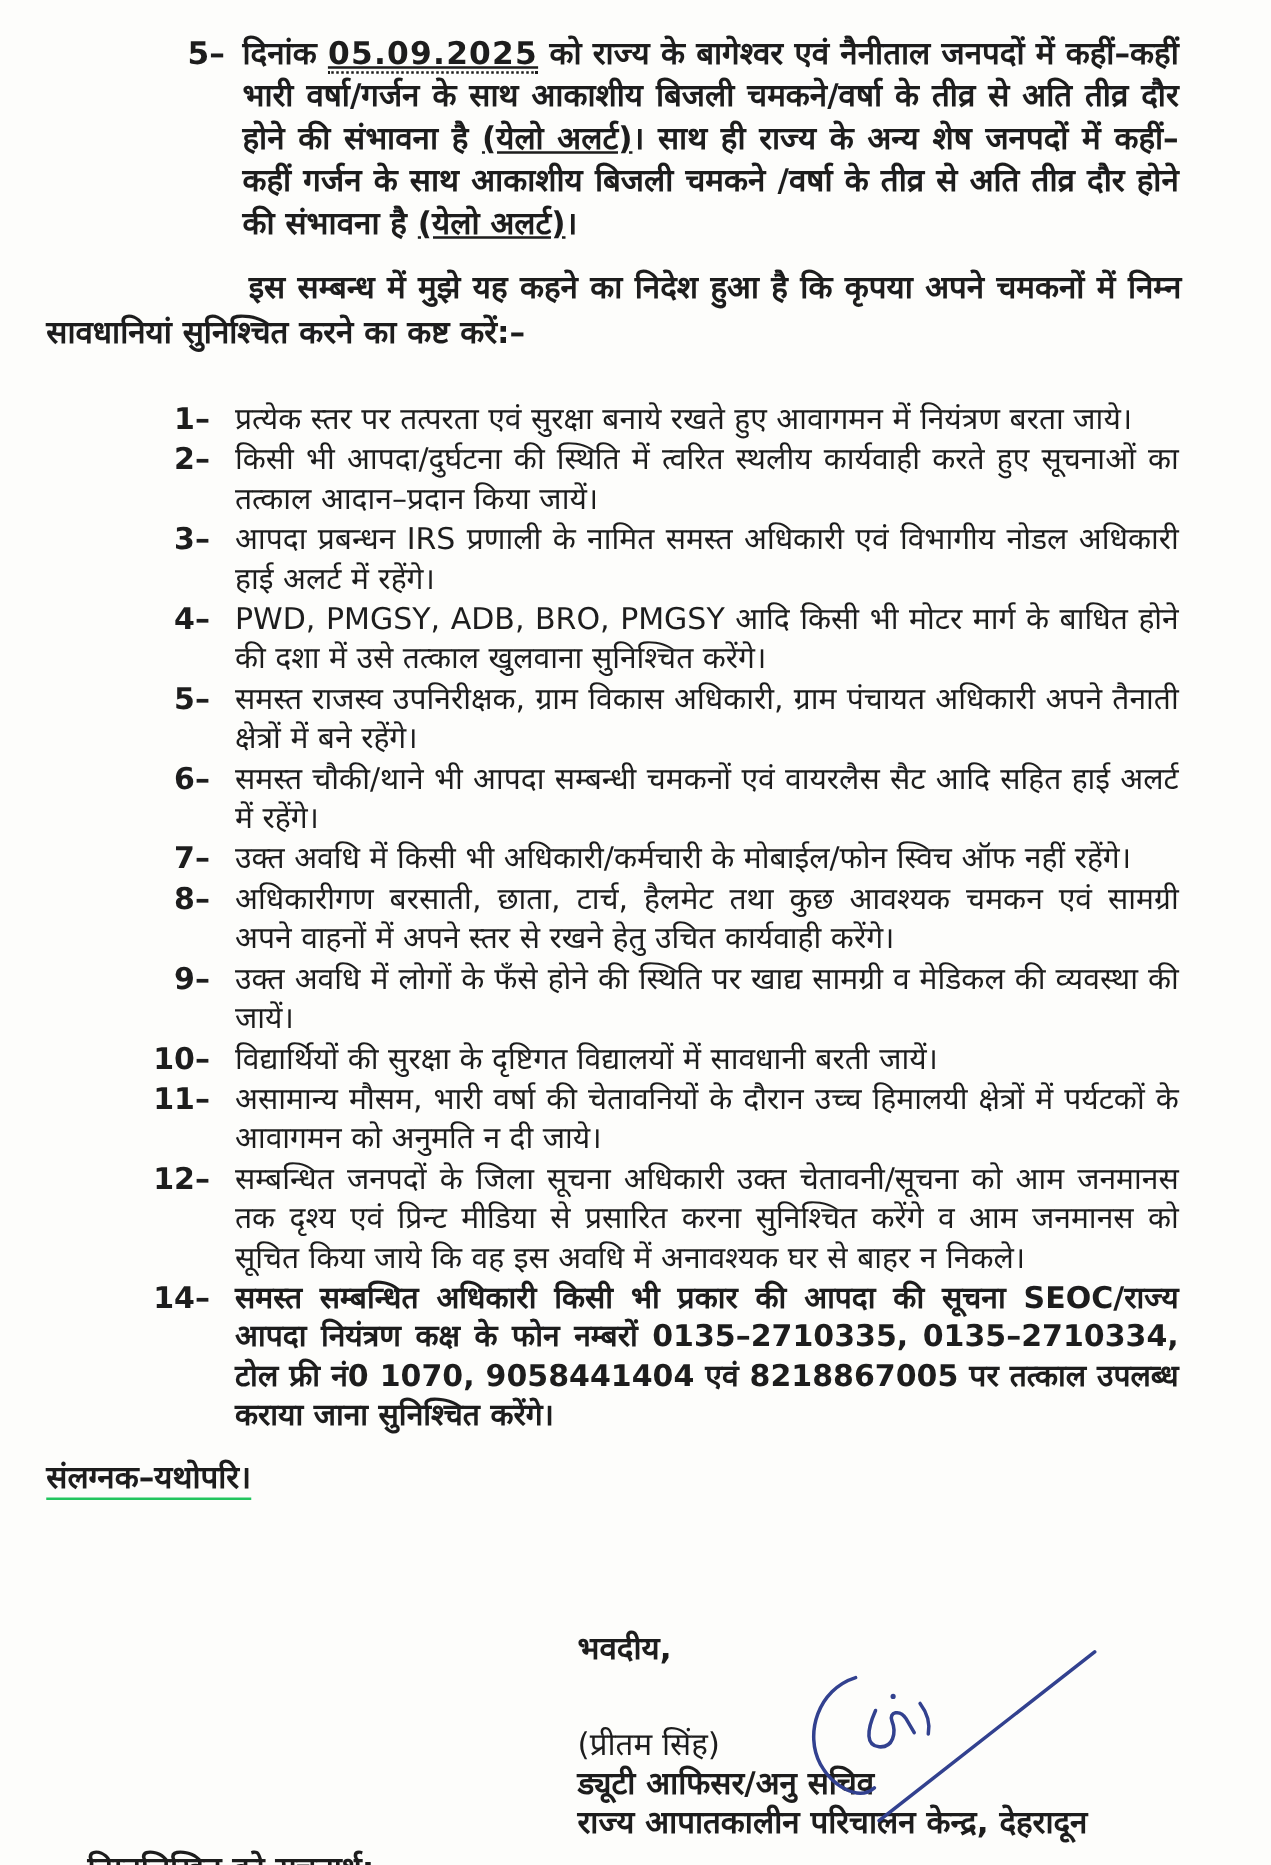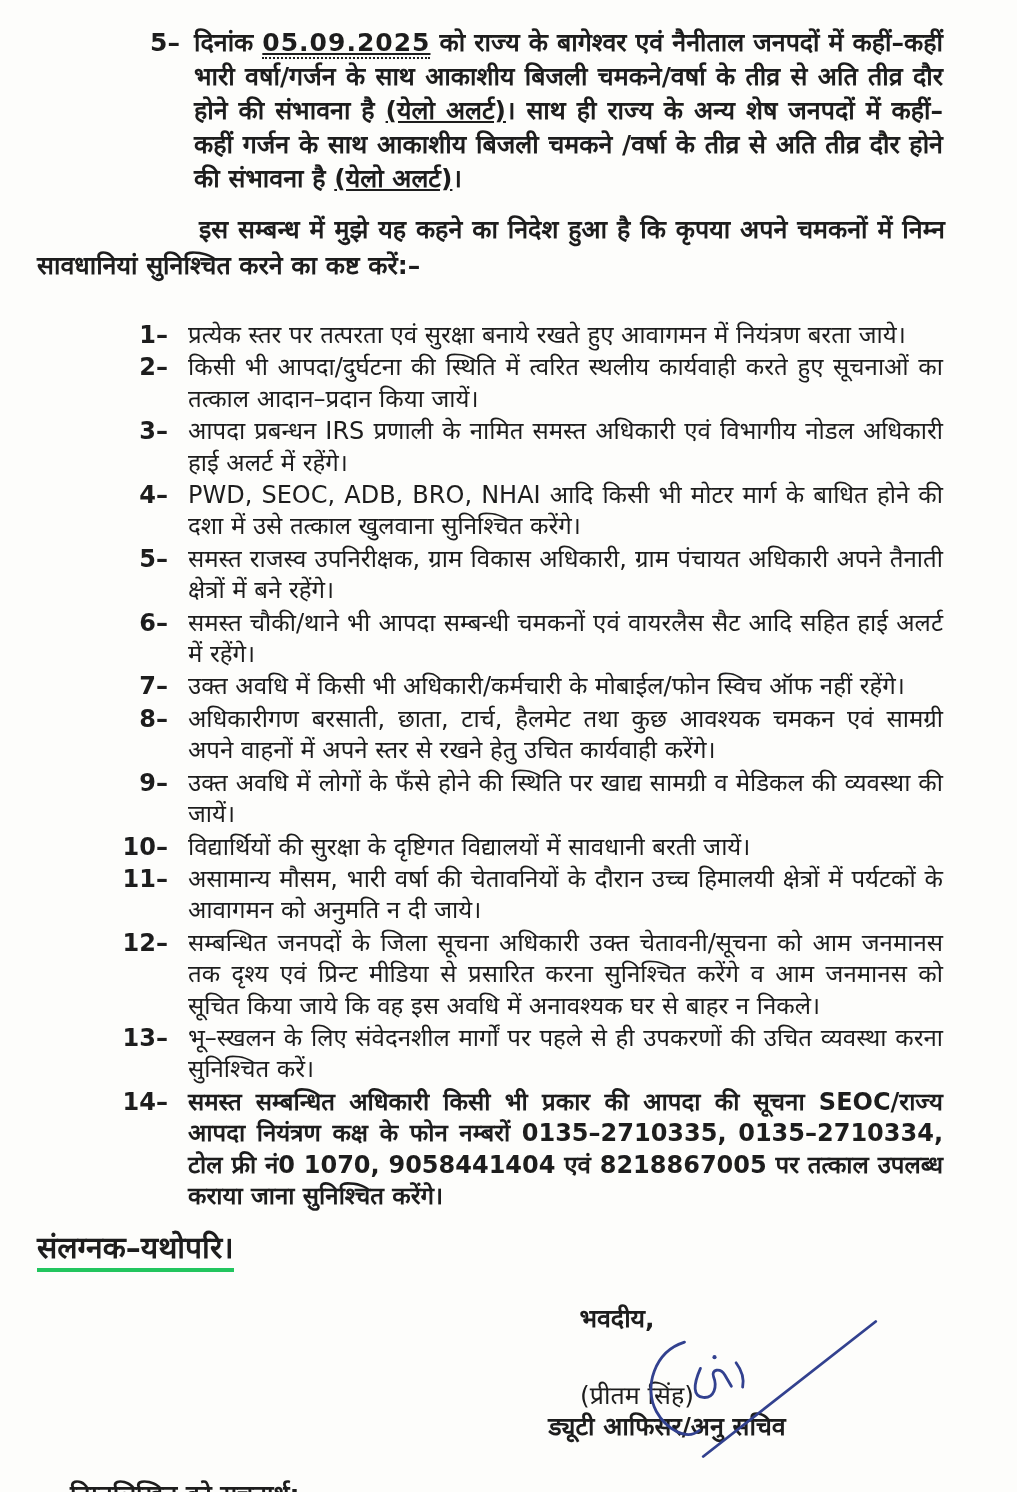--- a/index.html
+++ b/index.html
@@ -51,32 +51,32 @@
     line-height:31.4px;
     margin-bottom:1px;
     font-weight:500;
   }
   .item .num{flex:0 0 48px;text-align:right;font-weight:700;}
   .item .txt{flex:1;text-align:justify;}
   .item.bold .txt{font-weight:800;}
   
   .enclosure{
     margin:14px 0 0 37px;
-    font-size:30px;
+    font-size:25px;
     font-weight:700;
     width:fit-content;
-    border-bottom:4px solid #22c55e;
+    border-bottom:2px solid #22c55e;
     padding-bottom:1px;
   }
   
   .signoff{
     position:absolute;
     left:462px;top:1300px;
     width:470px;
-    text-align:center;
+    text-align:left;
     font-size:25px;
     font-weight:600;
   }
   .signoff .salutation{margin-bottom:46px;margin-right:160px;}
   .signoff .name{line-height:31px;margin-right:120px;font-weight:400;}
   .signoff .designation{line-height:31px;margin-right:60px;}
   .signoff .office{line-height:31px;}
   .signature-svg{
     position:absolute;
     left:140px;top:14px;
@@ -113,21 +113,21 @@
     <div class="item">
         <span class="num">2–</span>
         <span class="txt">किसी भी आपदा/दुर्घटना की स्थिति में त्वरित स्थलीय कार्यवाही करते हुए सूचनाओं का तत्काल आदान–प्रदान किया जायें।</span>
       </div>
     <div class="item">
         <span class="num">3–</span>
         <span class="txt">आपदा प्रबन्धन IRS प्रणाली के नामित समस्त अधिकारी एवं विभागीय नोडल अधिकारी हाई अलर्ट में रहेंगे।</span>
       </div>
     <div class="item">
         <span class="num">4–</span>
-        <span class="txt">PWD, SEOC, ADB, BRO, NHAI आदि किसी भी मोटर मार्ग के बाधित होने की दशा में उसे तत्काल खुलवाना सुनिश्चित करेंगे।</span>
+        <span class="txt">PWD, PMGSY, ADB, BRO, PMGSY आदि किसी भी मोटर मार्ग के बाधित होने की दशा में उसे तत्काल खुलवाना सुनिश्चित करेंगे।</span>
       </div>
     <div class="item">
         <span class="num">5–</span>
         <span class="txt">समस्त राजस्व उपनिरीक्षक, ग्राम विकास अधिकारी, ग्राम पंचायत अधिकारी अपने तैनाती क्षेत्रों में बने रहेंगे।</span>
       </div>
     <div class="item">
         <span class="num">6–</span>
         <span class="txt">समस्त चौकी/थाने भी आपदा सम्बन्धी चमकनों एवं वायरलैस सैट आदि सहित हाई अलर्ट में रहेंगे।</span>
       </div>
     <div class="item">
@@ -147,24 +147,20 @@
         <span class="txt">विद्यार्थियों की सुरक्षा के दृष्टिगत विद्यालयों में सावधानी बरती जायें।</span>
       </div>
     <div class="item">
         <span class="num">11–</span>
         <span class="txt">असामान्य मौसम, भारी वर्षा की चेतावनियों के दौरान उच्च हिमालयी क्षेत्रों में पर्यटकों के आवागमन को अनुमति न दी जाये।</span>
       </div>
     <div class="item">
         <span class="num">12–</span>
         <span class="txt">सम्बन्धित जनपदों के जिला सूचना अधिकारी उक्त चेतावनी/सूचना को आम जनमानस तक दृश्य एवं प्रिन्ट मीडिया से प्रसारित करना सुनिश्चित करेंगे व आम जनमानस को सूचित किया जाये कि वह इस अवधि में अनावश्यक घर से बाहर न निकले।</span>
       </div>
-    <div class="item">
-        <span class="num">13–</span>
-        <span class="txt">भू–स्खलन के लिए संवेदनशील मार्गों पर पहले से ही उपकरणों की उचित व्यवस्था करना सुनिश्चित करें।</span>
-      </div>
     <div class="item bold">
         <span class="num">14–</span>
         <span class="txt">समस्त सम्बन्धित अधिकारी किसी भी प्रकार की आपदा की सूचना SEOC/राज्य आपदा नियंत्रण कक्ष के फोन नम्बरों 0135–2710335, 0135–2710334, टोल फ्री नं0 1070, 9058441404 एवं 8218867005 पर तत्काल उपलब्ध कराया जाना सुनिश्चित करेंगे।</span>
       </div>
   </div>
 
   <p class="enclosure">संलग्नक–यथोपरि।</p>
 
   <div class="signoff">
     <div class="salutation">भवदीय,</div>
@@ -175,17 +171,18 @@
 
         <path d="M 95 58 c -8 18 -8 30 3 31 c 12 1 15 -12 11 -22 c -3 -8 7 -10 12 -2 l 7 12"></path>
         <path d="M 133 52 c 6 8 9 16 7 26"></path>
         <circle cx="110" cy="46" r="2.2" fill="#32418f" stroke="none"></circle>
 
         <path d="M 98 152 L 282 8"></path>
       </g>
     </svg>
     <div class="name">(प्रीतम सिंह)</div>
     <div class="designation">ड्यूटी आफिसर/अनु सचिव</div>
+    <div class="office">राज्य आपातकालीन परिचालन केन्द्र, देहरादून</div>
   </div>
 
   <p class="footer-cut">निम्नलिखित को सूचनार्थ:–</p>
 
 </div>
 
 </body></html>

